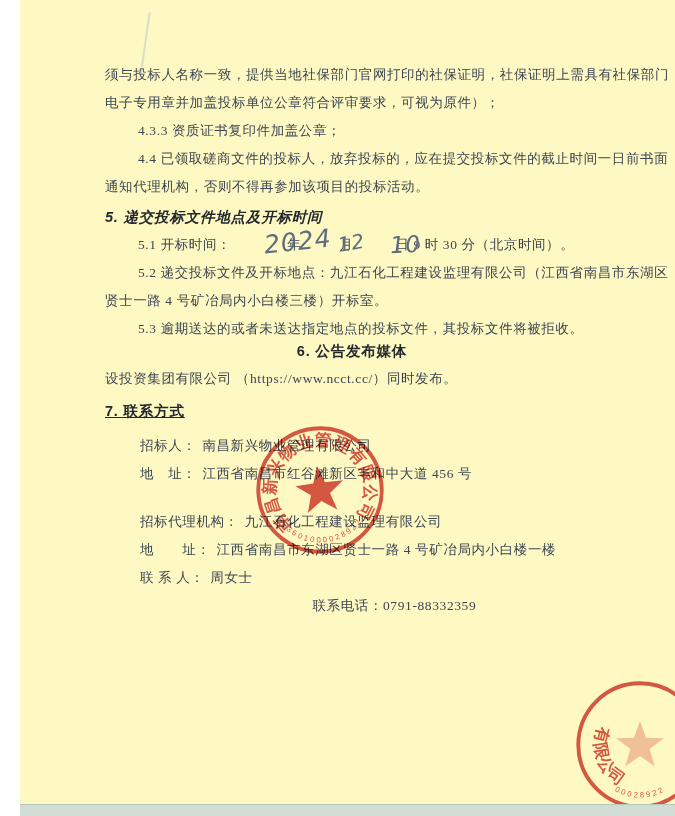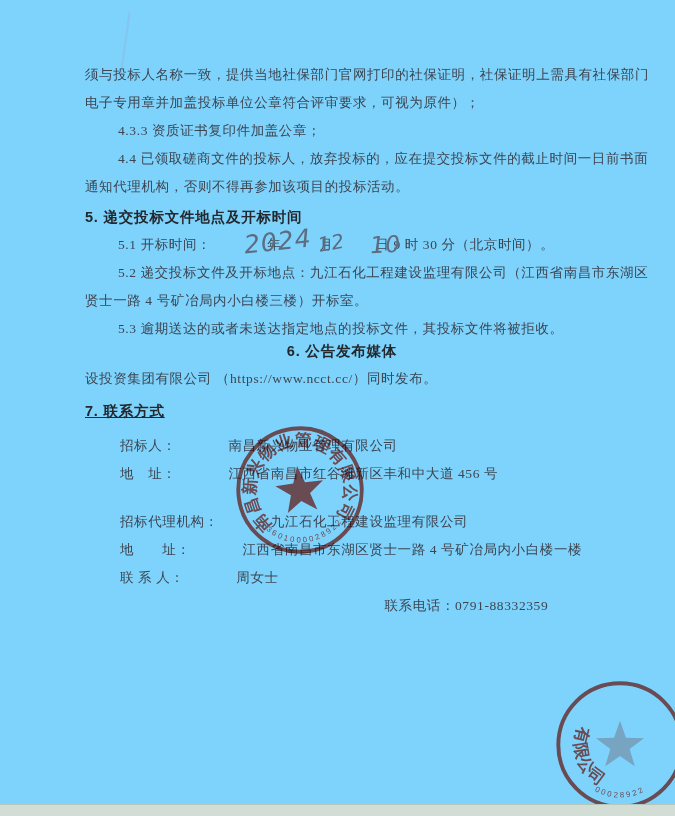--- a/index.html
+++ b/index.html
@@ -3,49 +3,49 @@
 <meta charset="utf-8">
 <style>
   html,body { margin:0; padding:0; }
   body {
     width:675px; height:816px;
     background:#ffffff;
     position:relative;
     overflow:hidden;
     font-family:"Liberation Serif","DejaVu Serif",serif;
   }
-  .page { position:absolute; inset:0; background:#7dd3fc; }
+  .page { position:absolute; inset:0; background:#fef9c3;margin-left:20px; }
 
   
   .content { position:absolute; left:85px; top:61px; right:76px; color:#3d4552; }
   .content p { margin:0; line-height:28px; font-size:13.5px; letter-spacing:0.6px; white-space:nowrap; }
   .indent { text-indent:33px; }
   .sec-h {
     margin:0; line-height:28px; font-size:14.5px; letter-spacing:0.8px;
     font-family:"Liberation Sans","DejaVu Sans",sans-serif;
     font-weight:700; color:#23282e; white-space:nowrap;
   }
-  .h5 { margin-top:2px; }
+  .h5 { margin-top:2px;font-style:italic; }
   .h6 { margin-top:-6px;text-align:center; }
   .h7 { margin-top:4px;text-decoration:underline; }
   .s51 { margin-top:4px; }
 
   
   .hw {
     font-family:"DejaVu Sans",sans-serif; font-style:italic;
     color:#5e6c80; display:inline-block; line-height:1;
     vertical-align:-4px; text-align:center;
   }
   .hw-year  { font-size:25px; width:56px; transform:rotate(-6deg) translateY(1px); letter-spacing:1px; }
   .hw-month { font-size:20px; width:34px; transform:rotate(-10deg) translateY(2px); }
   .hw-day   { font-size:23px; width:38px; transform:rotate(-3deg) translateY(1px); }
 
   
   .crow { display:flex; align-items:baseline; line-height:28px; font-size:13.5px;
-          letter-spacing:0.6px; padding-left:35px; white-space:pre-wrap; color:#3d4552;gap:46px; }
+          letter-spacing:0.6px; padding-left:35px; white-space:pre-wrap; color:#3d4552; }
   .crow .lbl { white-space:pre-wrap; margin-right:6px; }
   .crow.tenderer { margin-top:7px; }
   .crow.agency   { margin-top:20px;align-items:flex-end; }
   .phone-group   { margin-left:48px; }
   .phone-group.agency-phone { margin-left:28px; }
 
   
   .stamp { position:absolute; mix-blend-mode:multiply; opacity:0.88; }
   .stamp-primary { left:232px; top:422px; width:136px; height:136px; transform:rotate(-7deg); }
   .stamp-partial { left:552px; top:677px; width:136px; height:136px; }

